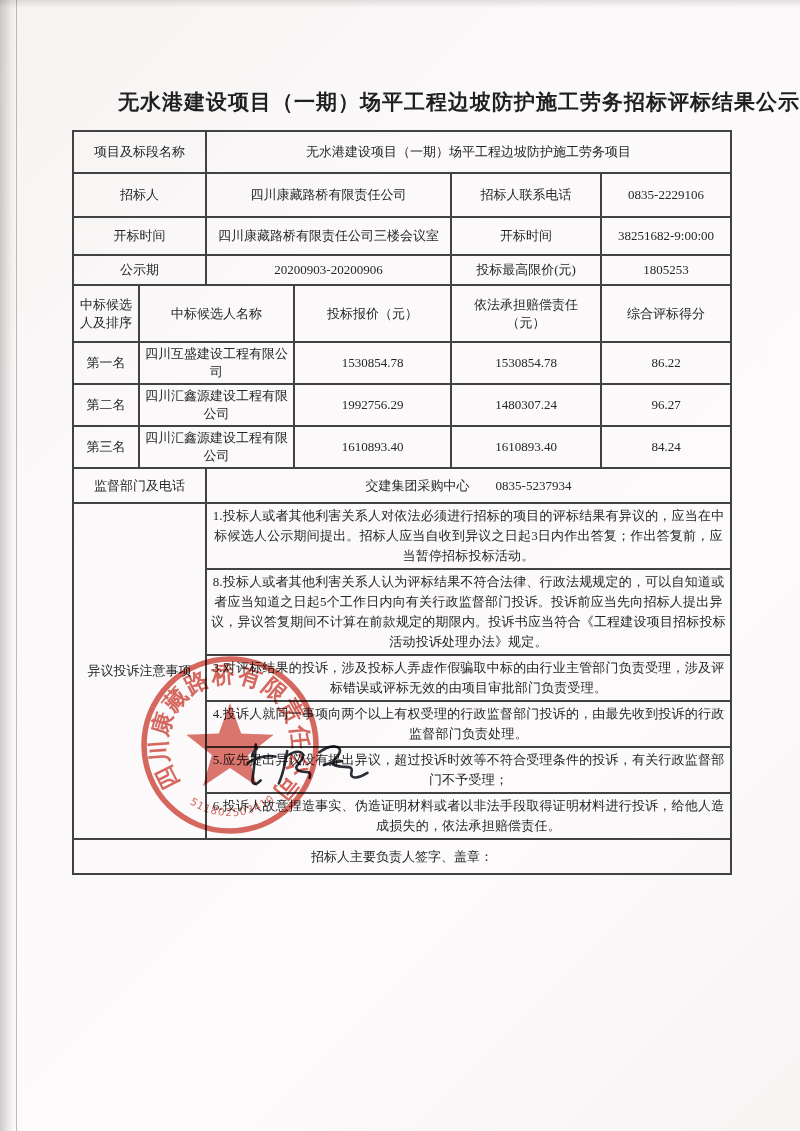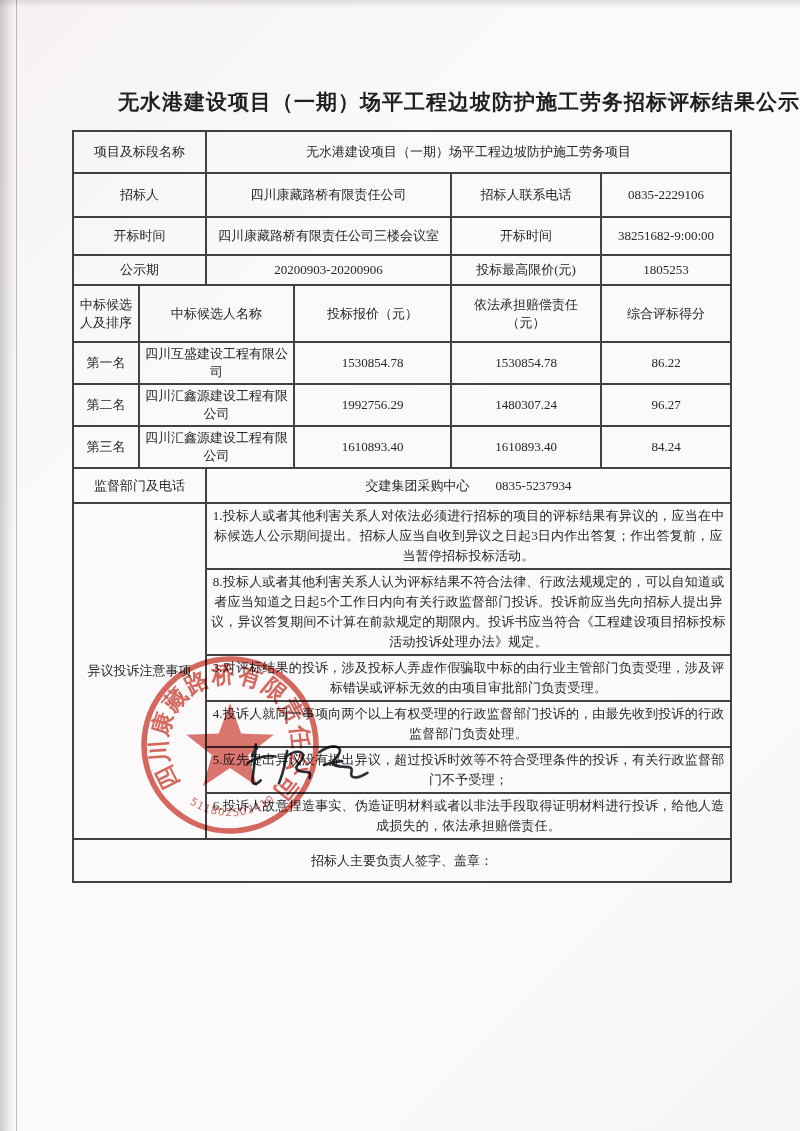--- a/index.html
+++ b/index.html
@@ -53,21 +53,21 @@
   }
   td.sig-cell{
     text-align:left;
     padding-left:6px;
   }
   tr.r1{height:42px} tr.r2{height:44px} tr.r3{height:38px} tr.r4{height:30px}
   tr.r5{height:57px} tr.r6{height:42px} tr.r7{height:42px} tr.r8{height:42px}
   tr.r9{height:35px}
   tr.n1{height:50px} tr.n2{height:52px} tr.n3{height:40px}
   tr.n4{height:32px} tr.n5{height:36px} tr.n6{height:42px}
-  tr.r11{height:43px}
+  tr.r11{height:35px}
   .seal{
     position:absolute;left:130px;top:645px;width:200px;height:200px;
     mix-blend-mode:multiply;
     pointer-events:none;
   }
   .signature{
     position:absolute;left:240px;top:736px;width:132px;height:62px;
     mix-blend-mode:multiply;
     pointer-events:none;
   }

